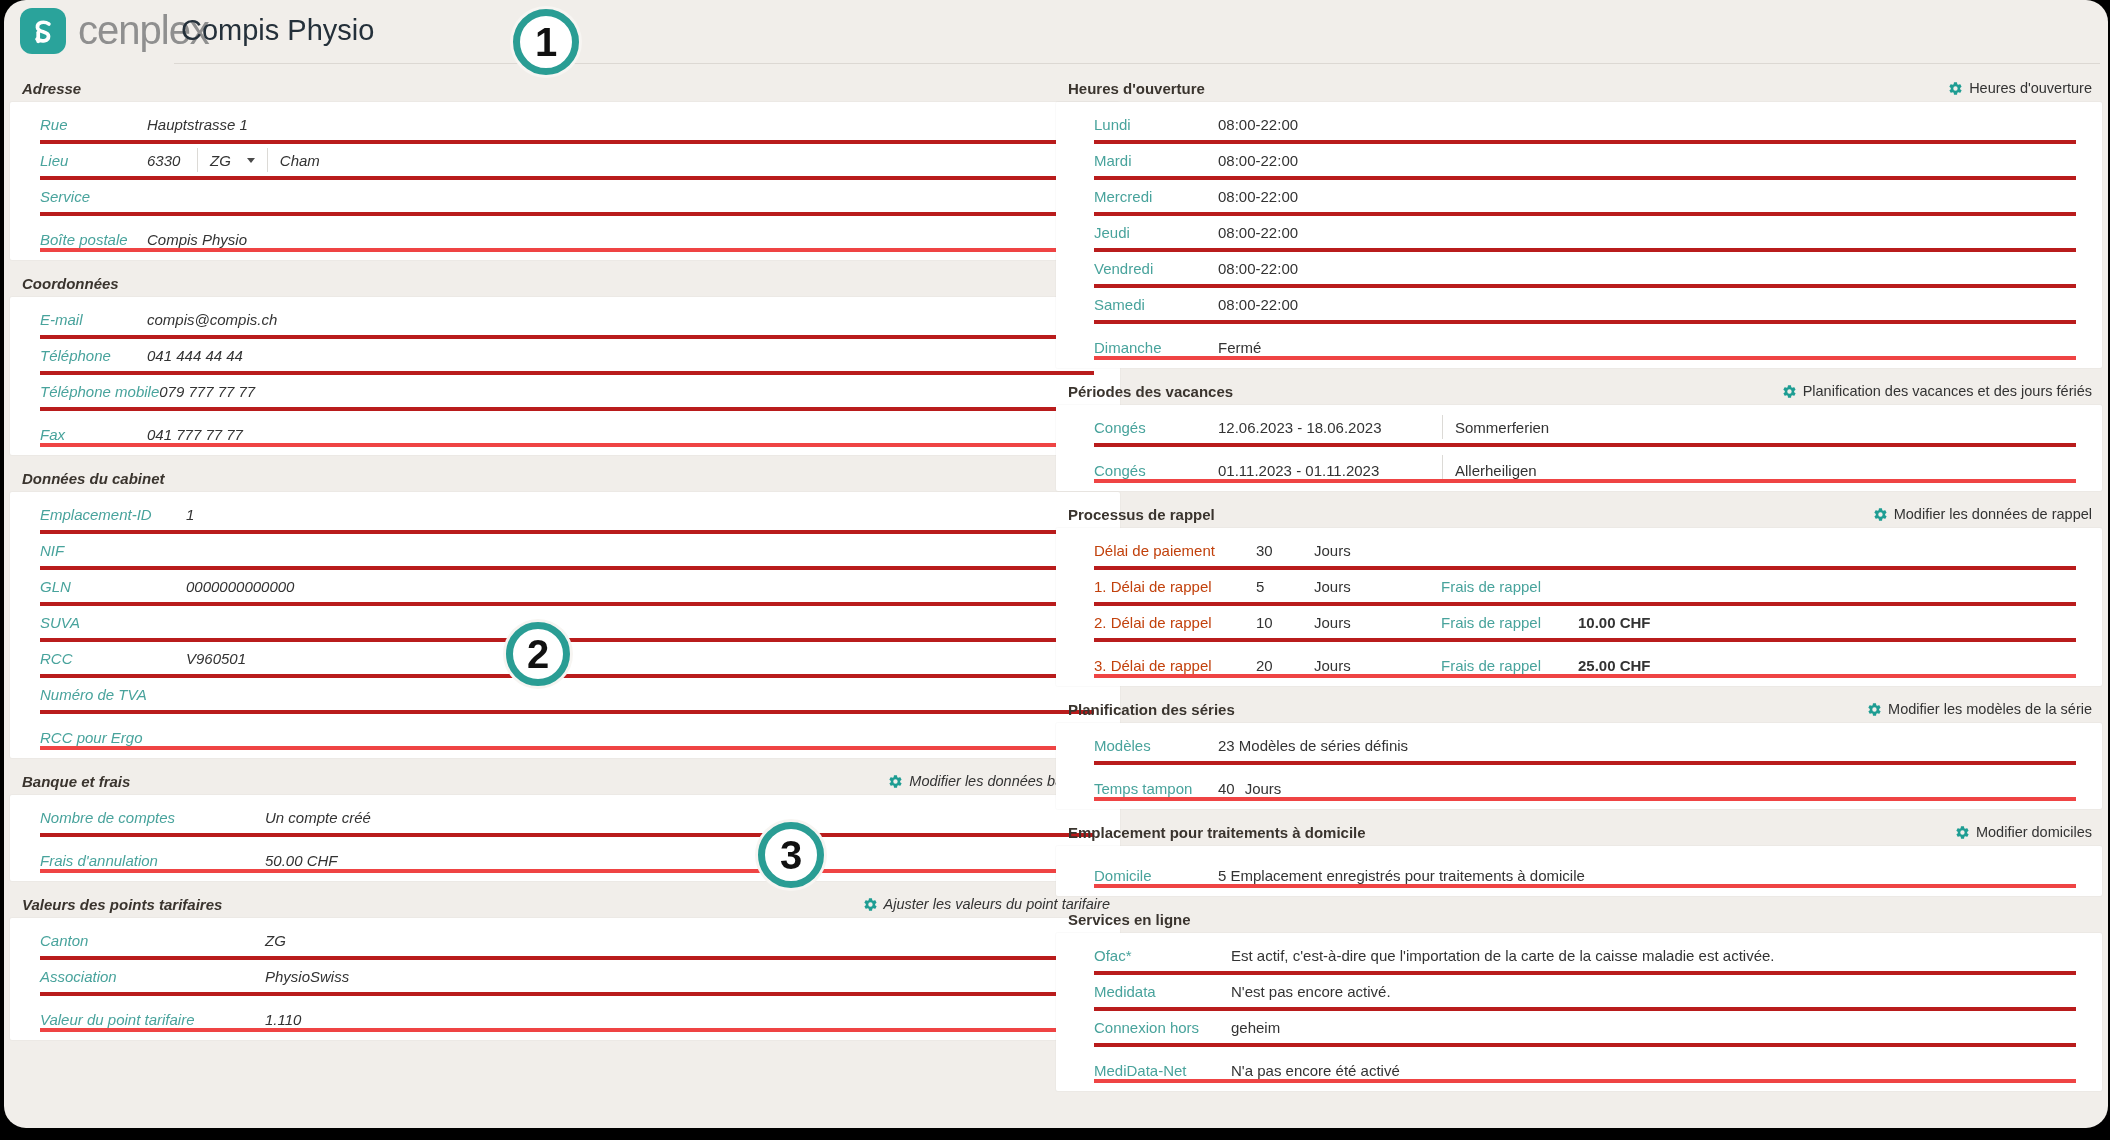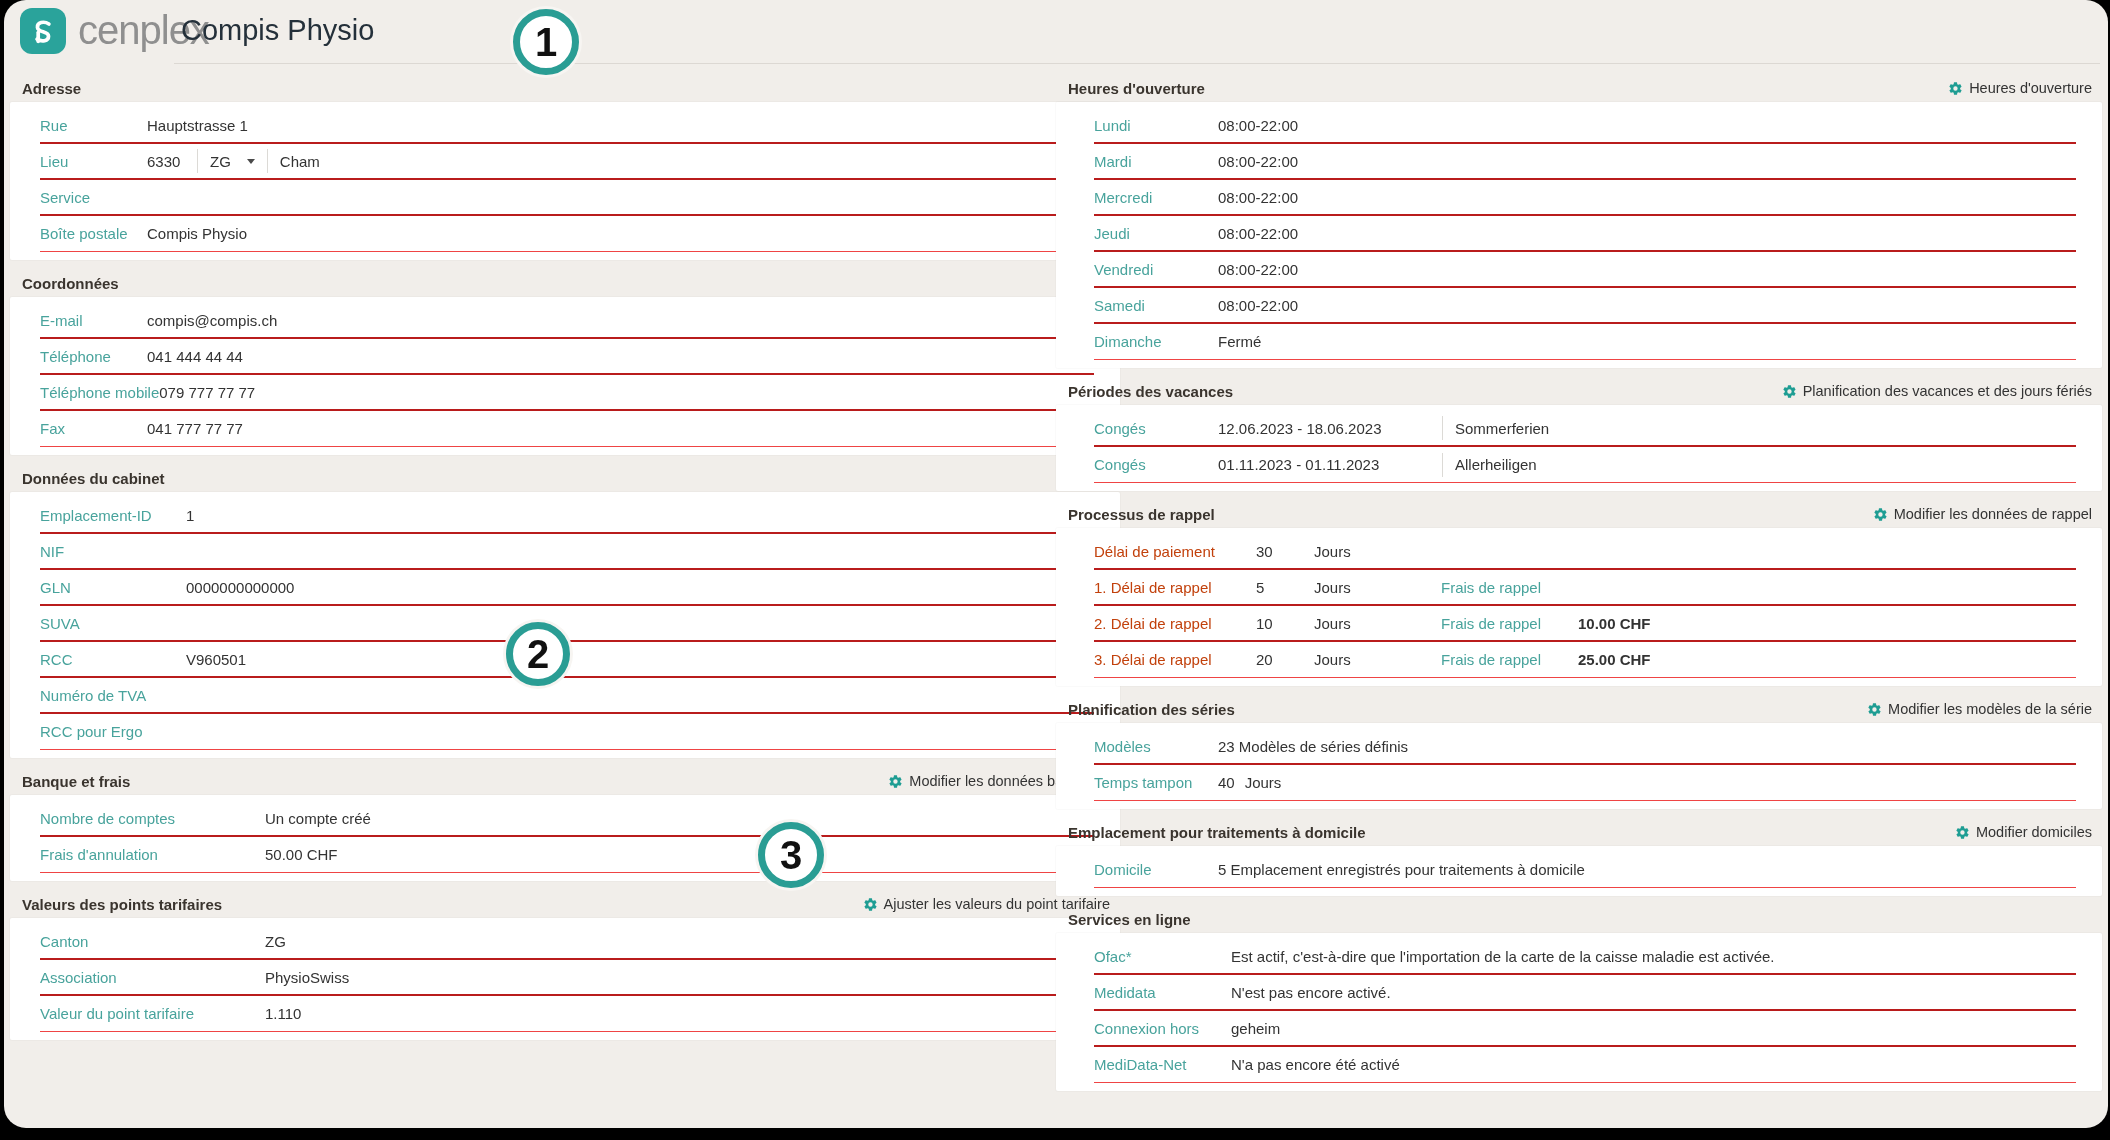--- a/index.html
+++ b/index.html
@@ -8,32 +8,32 @@
 
   
   .header { position:absolute; left:0; top:0; width:100%; height:64px; }
   .logo { position:absolute; left:16px; top:8px; width:46px; height:46px; background:#2aa39b; border-radius:12px; display:flex; align-items:center; justify-content:center; }
   .wordmark { position:absolute; left:74px; top:8px; font-size:40px; color:#8f8f8f; letter-spacing:-1px; }
   .page-title { position:absolute; left:177px; top:14px; font-size:29px; color:#24303a; }
   .header-divider { position:absolute; left:170px; right:8px; top:63px; height:1px; background:#dcd8d3; }
 
   
   .col { position:absolute; top:78px; }
-  .col-left  { left:6px;   width:1110px; }
+  .col-left  { left:6px;   width:1110px;font-style:italic; }
   .col-right { left:1052px; width:1046px; }
 
   .section { margin-bottom:13px; }
   .sec-head { display:flex; align-items:center; justify-content:space-between; padding:0 10px 4px 12px; min-height:24px; }
   .sec-title { font-size:15px; font-weight:bold; color:#3a342e; }
   .sec-action { display:flex; align-items:center; gap:6px; font-size:14.5px; color:#333; cursor:pointer; }
   .panel { background:#fff; border-radius:2px; padding:6px 26px 8px 30px; box-shadow:0 0 0 1px rgba(0,0,0,0.02); }
   .col-right .panel { padding-left:38px; }
 
-  .row { display:flex; align-items:center; min-height:36px; border-bottom:2px solid #b91c1c; font-size:15px; }
-  .row:last-child { border-bottom:1px solid #ef4444; }
+  .row { display:flex; align-items:center; min-height:36px; border-bottom:4px solid #b91c1c; font-size:15px; }
+  .row:last-child { border-bottom:4px solid #ef4444;align-items:flex-end; }
   .lbl { color:#48a39c; flex:0 0 auto; }
   .val { color:#333; }
 
   
   .w-adr  .lbl { min-width:107px; }
   .w-cab  .lbl { min-width:146px; }
   .w-bnk  .lbl { min-width:225px; }
   .w-day  .lbl { min-width:124px; }
   .w-svc  .lbl { min-width:137px; }
 

